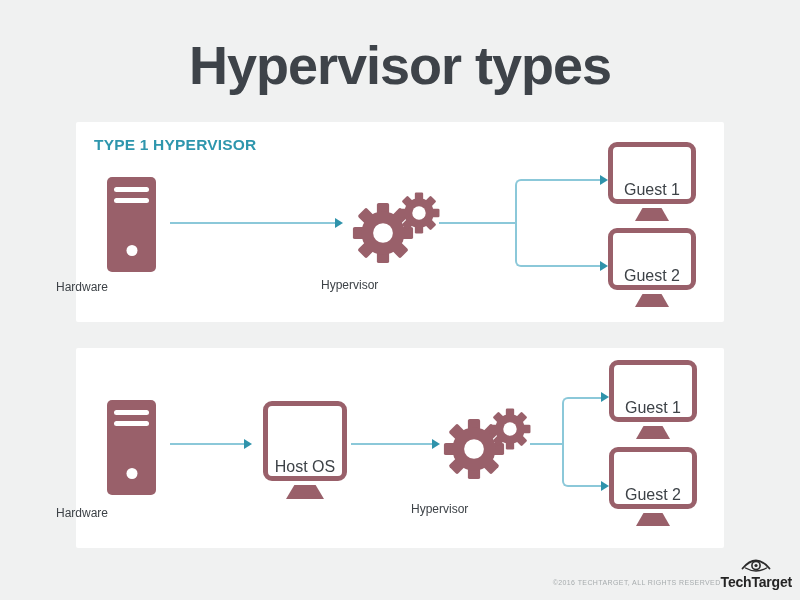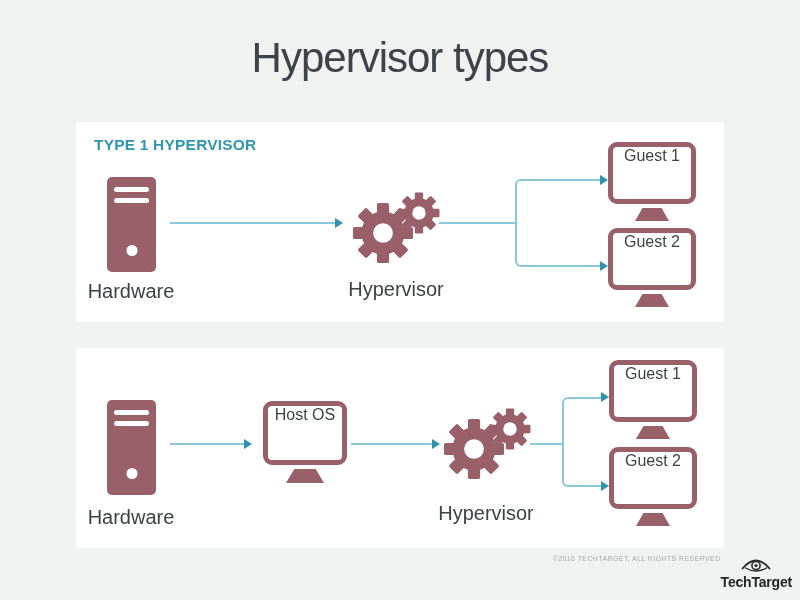--- a/index.html
+++ b/index.html
@@ -11,55 +11,55 @@
     --arrow:#2f93ab;
     --title:#3e4349;
     --label:#3d4247;
     --copy:#a7acae;
     --brand:#242424;
   }
   *{margin:0;padding:0;box-sizing:border-box}
   body{font-family:"Liberation Sans",sans-serif;background:#d8d8d8}
   .stage{position:relative;width:800px;height:600px;background:var(--bg);overflow:hidden;margin:0 auto}
   .page-title{position:absolute;top:34px;left:0;width:100%;text-align:center;
-    font-size:42px;font-weight:normal;letter-spacing:-1px;color:var(--title)}
+    font-size:54px;font-weight:bold;letter-spacing:-1px;color:var(--title)}
   .panel{position:absolute;left:76px;width:648px;height:200px;background:var(--panel);border-radius:2px}
   .panel-1{top:122px}
   .panel-2{top:348px}
   .panel-heading{position:absolute;left:18px;top:14px;font-size:15.5px;font-weight:bold;
     letter-spacing:.2px;color:var(--teal)}
   
   .tower{position:absolute;width:49px;height:95px;background:var(--mauve);border-radius:5px}
   .tower .bar{position:absolute;left:7px;right:7px;height:5px;background:#fff;border-radius:3px}
   .tower .bar.b1{top:10px}
   .tower .bar.b2{top:21px}
   .tower .dot{position:absolute;left:50%;top:68px;transform:translateX(-50%);
     width:11px;height:11px;background:#fff;border-radius:50%}
   
-  .lbl{position:absolute;width:150px;text-align:center;font-size:20px;color:var(--label)}
+  .lbl{position:absolute;width:150px;font-size:12px;color:var(--label)}
   
   .monitor{position:absolute}
   .screen{border:5px solid var(--mauve);border-radius:9px;background:#fff;
-    display:flex;align-items:flex-start;justify-content:center;font-size:16px;color:var(--label)}
+    display:flex;align-items:flex-end;justify-content:center;font-size:16px;color:var(--label)}
   .stand{margin:4px auto 0;background:var(--mauve);
     clip-path:polygon(22% 0,78% 0,100% 100%,0 100%)}
   .stand.sm{width:34px;height:13px}
   .stand.md{width:38px;height:14px}
   
   .hl{position:absolute;height:2px;background:var(--line)}
   .arr{position:absolute;width:0;height:0;border-top:5px solid transparent;
     border-bottom:5px solid transparent;border-left:8px solid var(--arrow)}
   .br{position:absolute;border:0 solid var(--line)}
   .br-top{border-left-width:2px;border-top-width:2px;border-top-left-radius:6px}
   .br-bot{border-left-width:2px;border-bottom-width:2px;border-bottom-left-radius:6px}
   
   .gears{position:absolute;width:86px;height:72px;overflow:visible}
   .hole{fill:#fff}
   
-  .footer{position:absolute;right:8px;bottom:10px;display:flex;align-items:flex-start;}
+  .footer{position:absolute;right:8px;bottom:10px;display:flex;align-items:flex-end;}
   .copyright{font-size:7px;letter-spacing:.4px;color:var(--copy);padding-bottom:4px;white-space:nowrap}
   .brand{display:flex;flex-direction:column;align-items:center}
   .brand-name{font-size:14px;font-weight:bold;letter-spacing:-.2px;color:var(--brand)}
   .eye{display:block;margin-bottom:1px}
 </style>
 </head>
 <body>
 
 <svg width="0" height="0" style="position:absolute" aria-hidden="true">
   <defs>
@@ -129,21 +129,21 @@
       <div class="bar b1"></div>
       <div class="bar b2"></div>
       <div class="dot"></div>
     </div>
     <div class="lbl" style="left:-20px;top:158px">Hardware</div>
 
     <div class="hl" style="left:94px;top:95px;width:74px"></div>
     <div class="arr" style="left:168px;top:91px"></div>
 
     <div class="monitor" style="left:187px;top:53px">
-      <div class="screen" style="width:84px;height:64px">
+      <div class="screen" style="width:84px;height:80px">
         <span>Host OS</span>
       </div>
       <div class="stand md"></div>
     </div>
 
     <div class="hl" style="left:275px;top:95px;width:81px"></div>
     <div class="arr" style="left:356px;top:91px"></div>
 
     <svg class="gears" style="left:368px;top:59px" viewBox="0 0 86 72">
       <use href="#gear-shape" fill="#99606a" transform="translate(30,42) scale(0.94)"></use>

